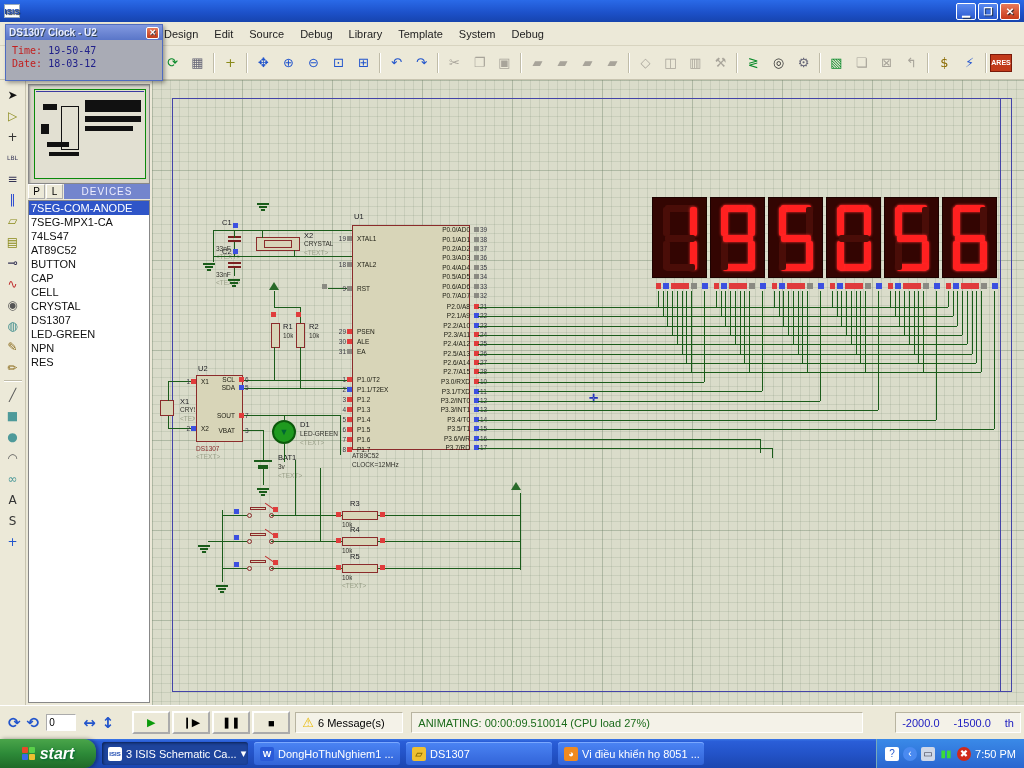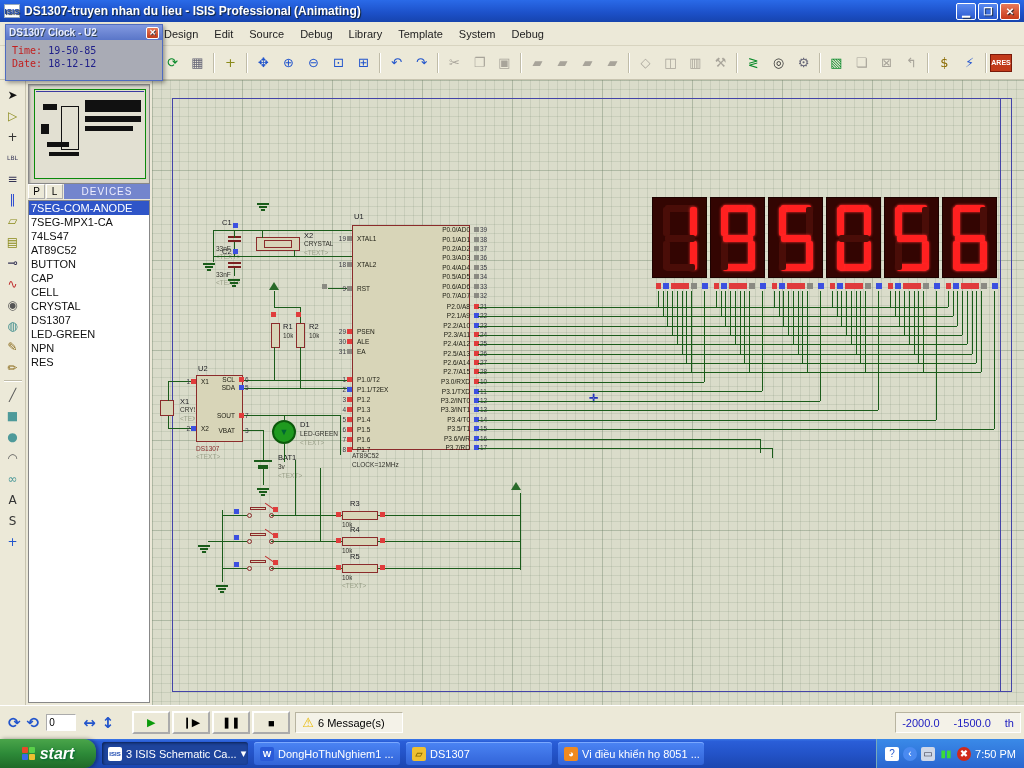--- a/index.html
+++ b/index.html
@@ -123,21 +123,20 @@
     font-size:9px;font-weight:bold;border-radius:2px}
   .tray{margin-left:auto;height:29px;background:linear-gradient(180deg,#3a8ae8,#2a66d0);
     border-left:1px solid #7ab;display:flex;align-items:center;gap:4px;padding:0 8px;color:#fff;font-size:11px}
   .trayicon{width:14px;height:14px;display:flex;align-items:center;justify-content:center;font-size:10px;border-radius:2px}
 </style>
 </head>
 <body>
 
 <div class="titlebar">
   <div class="appicon">ISIS</div>
-  <span>DS1307-truyen nhan du lieu - ISIS Professional (Animating)</span>
   <div class="wbtns">
     <div class="wbtn">▁</div>
     <div class="wbtn">❐</div>
     <div class="wbtn close">✕</div>
   </div>
 </div>
 
 <div class="menubar">
 
 <span class="menuitem">File</span>
@@ -865,23 +864,23 @@
     <div class="wire" style="left: 620px; top: 368px; width: 1px; height: 10px;"></div>
   </div>
 
 <div class="popup">
   <div class="ptitle">
     <span>DS1307 Clock - U2</span>
     <div class="pclose">✕</div>
   </div>
   <div class="pbody">
     <div><span class="plab">Time:</span>
-      <span class="pval">19-50-85</span></div>
+      <span class="pval">19-50-47</span></div>
     <div><span class="plab">Date:</span>
-      <span class="pval">18-12-12</span></div>
+      <span class="pval">18-03-12</span></div>
   </div>
 </div>
 
 <div class="bottombar">
   <span class="rot" style="margin-left:8px">⟳</span>
   <span class="rot">⟲</span>
   <input class="anglebox" value="0" style="">
   <span class="rot">↔</span>
   <span class="rot">↕</span>
   <span style="width:14px"></span>
@@ -894,20 +893,23 @@
   <div class="playbtn">
       <span>❚❚</span>
     </div>
   <div class="playbtn">
       <span>■</span>
     </div>
   <div class="sunken" style="width:108px">
     <span class="warn">⚠</span>
     <span>6 Message(s)</span>
   </div>
+  <div class="sunken anim" style="flex:1;max-width:452px">
+    <span>ANIMATING: 00:00:09.510014 (CPU load 27%)</span>
+  </div>
   <div class="sunken coords" style="width:126px;margin-left:auto;margin-right:3px">
     <span>-2000.0</span>
     <span>-1500.0</span>
     <span>th</span>
   </div>
 </div>
 
 <div class="taskbar">
   <div class="startbtn">
     <span class="winflag">

